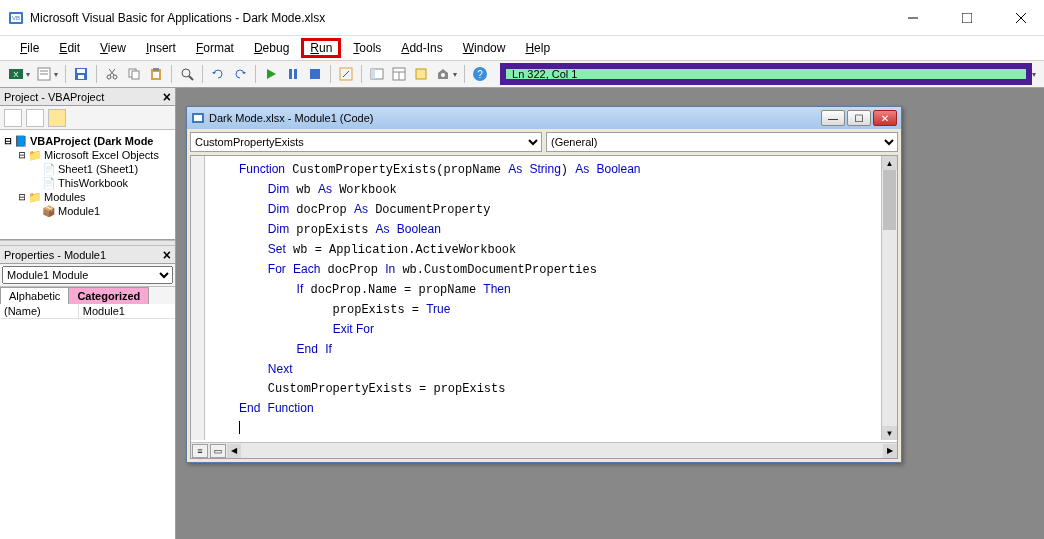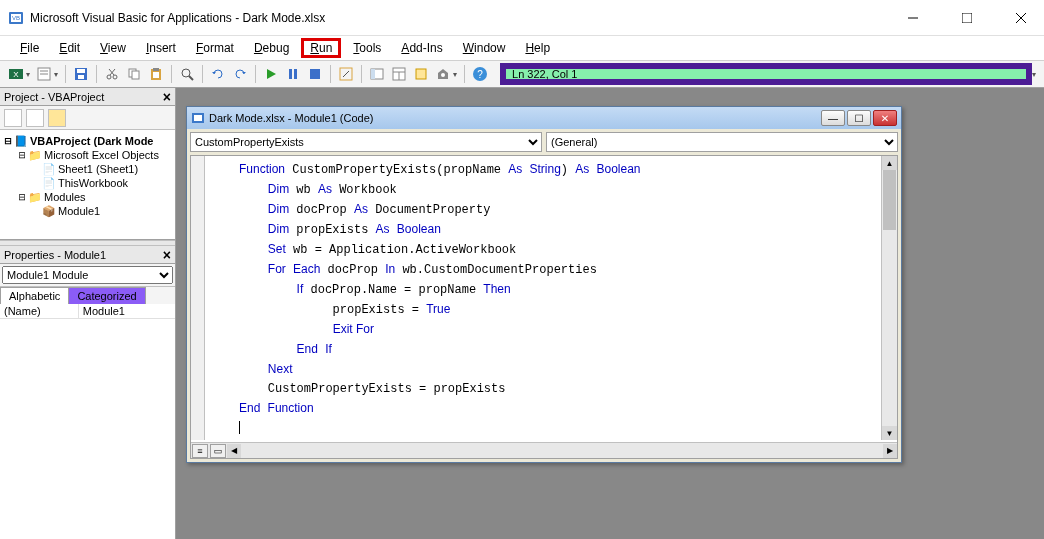--- a/index.html
+++ b/index.html
@@ -40,21 +40,21 @@
 .tree-node.l1 { padding-left: 14px; }
 .tree-node.l2 { padding-left: 28px; }
 .tree-node.bold { font-weight: bold; }
 
 .grip { height: 6px; background: #e8e8e8; border-top: 1px solid #c0c0c0; border-bottom: 1px solid #c0c0c0; cursor: ns-resize; }
 
 .props-combo { padding: 2px; background: #f4f4f4; border-bottom: 1px solid #c0c0c0; }
 .props-combo select { width: 100%; font-size: 11px; height: 18px; }
 .props-tabs { display: flex; background: #f4f4f4; font-size: 11px; }
 .props-tabs .tab { padding: 2px 8px; border: 1px solid #a0a0a0; border-bottom: none; background: #fff; cursor: pointer; margin-right: -1px; }
-.props-tabs .tab.inactive { background: #8b5cf6; }
+.props-tabs .tab.inactive { background: #f9a8d4; font-weight: bold; }
 .props-grid { flex: 1; background: #fff; font-size: 11px; }
 .props-row { display: flex; border-bottom: 1px solid #e0e0e0; }
 .props-row .k { width: 45%; padding: 1px 4px; border-right: 1px solid #e0e0e0; }
 .props-row .v { flex: 1; padding: 1px 4px; }
 
 .main { flex: 1; background: #888; position: relative; }
 
 .codewin { position: absolute; top: 18px; left: 10px; width: 716px; background: #ece9d8; border: 1px solid #5a7aa0; box-shadow: 2px 2px 4px rgba(0,0,0,.3); }
 .codewin-title { background: linear-gradient(#c4dbf5, #a6c7ec); height: 22px; display: flex; align-items: center; padding: 8px 4px; font-size: 11px; }
 .codewin-title .ticon { width: 14px; height: 14px; margin-right: 4px; }

